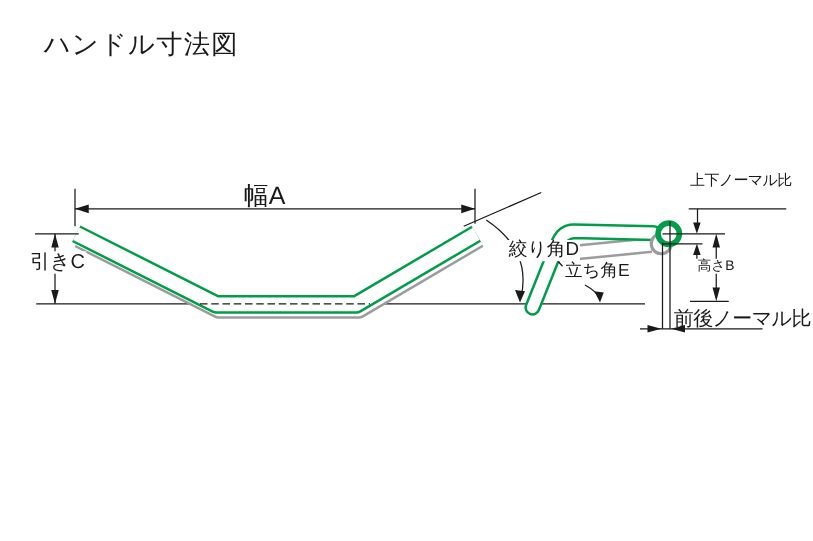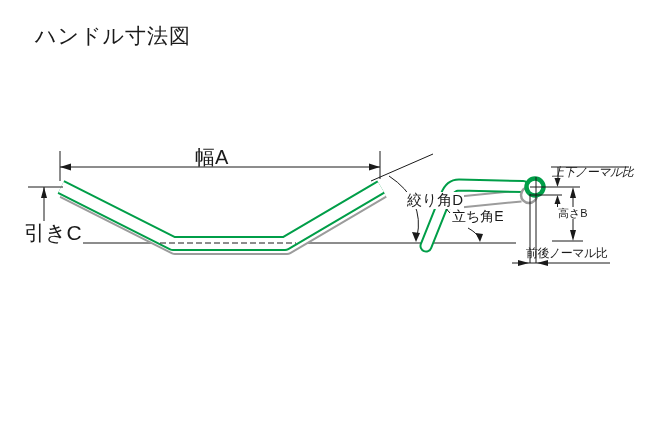--- a/index.html
+++ b/index.html
@@ -27,26 +27,26 @@
   .sw{stroke:#fff;fill:none;}
   .thin{stroke:var(--line-black);stroke-width:1;fill:none;}
   .arrow{fill:var(--line-black);stroke:none;}
   .dash{stroke:var(--line-black);stroke-width:1;fill:none;stroke-dasharray:6 3;}
   .circ-g{stroke:var(--handlebar-green);fill:#fff;}
   .circ-gray{stroke:var(--normal-gray);fill:#fff;}
   
   .lbl{position:absolute;white-space:nowrap;line-height:1.1;color:var(--line-black);}
   .title{left:35px;top:24px;font-size:21px;letter-spacing:1px;}
   .width-a{left:195px;top:146px;font-size:20px;}
-  .pull-c{left:23px;top:221px;font-size:21px;background:var(--background);padding:0 1px;}
+  .pull-c{left:23px;top:201px;font-size:16px;background:var(--background);padding:0 1px;}
   .sweep-d{left:406px;top:192px;font-size:15px;background:var(--background);padding:0 1px;}
   .rise-e{left:451px;top:209px;font-size:14px;background:var(--background);padding:0 1px;}
-  .vnorm{left:552px;top:166px;font-size:12px;letter-spacing:-0.5px;font-style:italic;}
+  .vnorm{left:552px;top:138px;font-size:12px;letter-spacing:-0.5px;}
   .height-b{left:556px;top:207px;font-size:11px;background:var(--background);padding:0 2px;}
-  .hnorm{left:526px;top:247px;font-size:12px;letter-spacing:-0.5px;font-family:Liberation Serif, serif;}
+  .hnorm{left:539px;top:247px;font-size:16px;letter-spacing:-0.5px;font-family:Liberation Serif, serif;}
 </style>
 </head>
 <body>
 
 <div class="canvas">
 
   <svg width="650" height="433" viewBox="0 0 650 433">
 
     <g>
       <line class="thin" x1="29" y1="243" x2="516" y2="243"></line>

